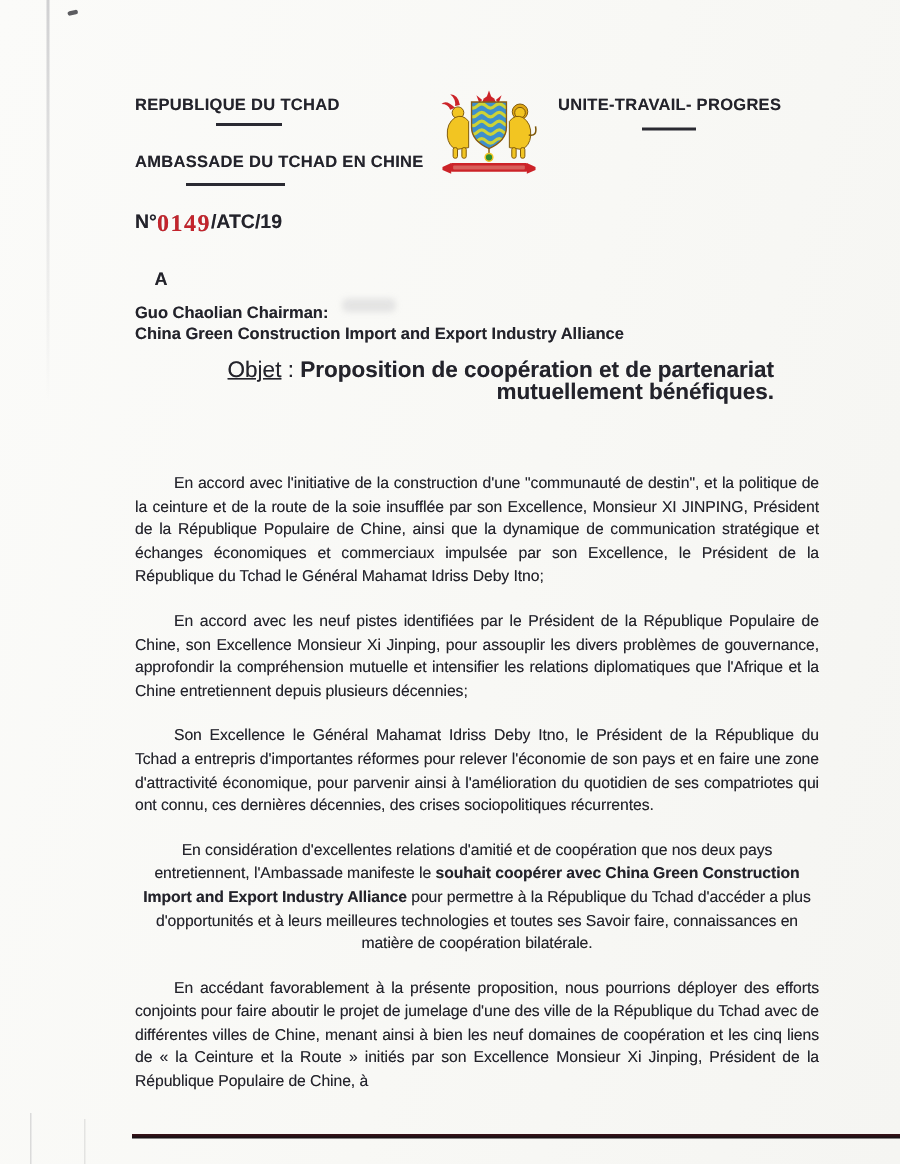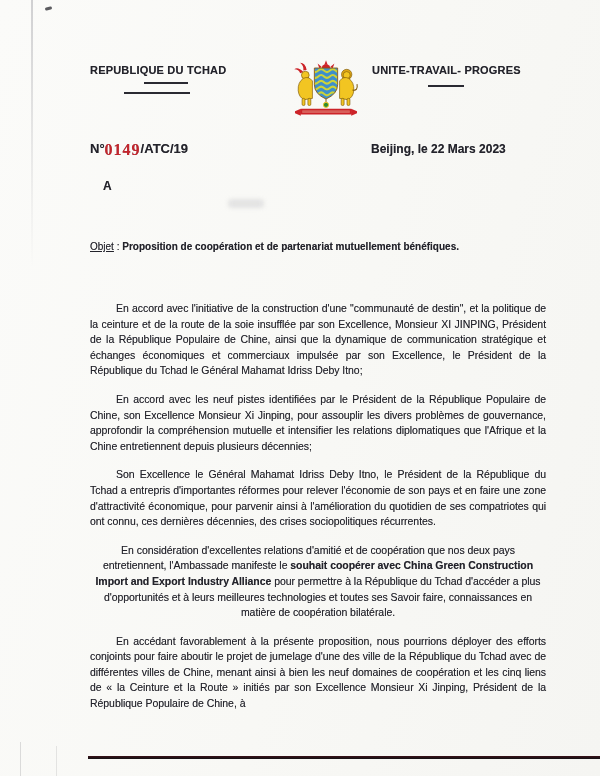--- a/index.html
+++ b/index.html
@@ -32,27 +32,27 @@
 
   
   .ref{position:absolute;left:90px;top:139px;font-weight:bold;font-size:13px;}
   .ref-num{color:var(--ref-number-red,#c4242c);font-family:"Liberation Serif","DejaVu Serif",serif;
     font-size:16px;font-weight:bold;letter-spacing:1px;position:relative;top:2px;}
   .dateline{position:absolute;left:371px;top:142px;font-weight:bold;font-size:12px;}
 
   
   .salutation{position:absolute;left:103px;top:179px;font-weight:bold;font-size:12px;}
   .recipient{position:absolute;left:90px;top:202px;width:460px;font-weight:bold;font-size:11px;line-height:14px;}
-  .subject{position:absolute;left:90px;top:239px;width:440px;font-size:10px;line-height:15px;}
+  .subject{position:absolute;left:76px;top:239px;width:440px;font-size:15px;line-height:15px;text-align:right;}
   .subj-label{text-decoration:underline;}
   .subj-text{font-weight:bold;}
 
   
   .letter-body{position:absolute;left:90px;top:301px;width:456px;font-size:10.5px;line-height:15.6px;letter-spacing:-.05px;}
-  .letter-body p{margin:0 0 13px 0;}
+  .letter-body p{margin:14px 0 13px 0;}
   .letter-body p.justify{text-align:justify;}
   .letter-body p.leftalign{text-align:center;}
   .letter-body p.indent{text-indent:26px;}
 
   
   .footer-rule{position:absolute;left:88px;top:756px;width:512px;height:3px;
     background:linear-gradient(#3a1218,#121014);}
   .footer-address{position:absolute;left:110px;top:763px;font-size:9.5px;font-weight:bold;
     white-space:nowrap;color:#26262e;}
 </style>
@@ -63,20 +63,21 @@
 
   <div class="scan-edge"></div>
   <div class="scan-edge-b1"></div>
   <div class="scan-edge-b2"></div>
   <div class="speck"></div>
   <div class="smudge"></div>
 
   <div class="h-left">
     <div>REPUBLIQUE DU TCHAD</div>
     <div class="rule rule1"></div>
+    <div class="org2">AMBASSADE DU TCHAD EN CHINE</div>
     <div class="rule rule2"></div>
   </div>
 
   <div class="emblem">
     <svg viewBox="0 0 130 96" width="84" height="64" aria-hidden="true">
 
       <g fill="var(--emblem-red)">
         <circle cx="65" cy="15" r="7"></circle>
         <path d="M65 2 l2.5 7 h-5 z"></path>
         <path d="M52 7 l6 5 -3 3 z"></path>
@@ -131,24 +132,25 @@
       </g>
     </svg>
   </div>
 
   <div class="h-right">
     <div>UNITE-TRAVAIL- PROGRES</div>
     <div class="rule rule3"></div>
   </div>
 
   <div class="ref"><span class="ref-prefix">N°</span><span class="ref-num">0149</span><span class="ref-suffix">/ATC/19</span></div>
-  <div class="dateline">Beijing, le 22 Mars 2023</div>
 
   <div class="salutation">A</div>
   <div class="recipient">
+    <div>Guo Chaolian Chairman:</div>
+    <div>China Green Construction Import and Export Industry Alliance</div>
   </div>
 
   <div class="subject"><span class="subj-label">Objet</span><span class="subj-sep"> : </span><span class="subj-text">Proposition de coopération et de partenariat mutuellement bénéfiques.</span></div>
 
   <div class="letter-body">
       <p class="indent justify"><span>En accord avec l'initiative de la construction d'une "communauté de destin", et la politique de la ceinture et de la route de la soie insufflée par son Excellence, Monsieur XI JINPING, Président de la République Populaire de Chine, ainsi que la dynamique de communication stratégique et échanges économiques et commerciaux impulsée par son Excellence, le Président de la République du Tchad le Général Mahamat Idriss Deby Itno;</span></p>
       <p class="indent justify"><span>En accord avec les neuf pistes identifiées par le Président de la République Populaire de Chine, son Excellence Monsieur Xi Jinping, pour assouplir les divers problèmes de gouvernance, approfondir la compréhension mutuelle et intensifier les relations diplomatiques que l'Afrique et la Chine entretiennent depuis plusieurs décennies;</span></p>
       <p class="indent justify"><span>Son Excellence le Général Mahamat Idriss Deby Itno, le Président de la République du Tchad a entrepris d'importantes réformes pour relever l'économie de son pays et en faire une zone d'attractivité économique, pour parvenir ainsi à l'amélioration du quotidien de ses compatriotes qui ont connu, ces dernières décennies, des crises sociopolitiques récurrentes.</span></p>
       <p class="leftalign"><span>En considération d'excellentes relations d'amitié et de coopération que nos deux pays entretiennent, l'Ambassade manifeste le </span><span class="b">souhait coopérer avec China Green Construction Import and Export Industry Alliance</span><span> pour permettre à la République du Tchad d'accéder a plus d'opportunités et à leurs meilleures technologies et toutes ses Savoir faire, connaissances en matière de coopération bilatérale.</span></p>
       <p class="indent justify"><span>En accédant favorablement à la présente proposition, nous pourrions déployer des efforts conjoints pour faire aboutir le projet de jumelage d'une des ville de la République du Tchad avec de différentes villes de Chine, menant ainsi à bien les neuf domaines de coopération et les cinq liens de « la Ceinture et la Route » initiés par son Excellence Monsieur Xi Jinping, Président de la République Populaire de Chine, à</span></p>

